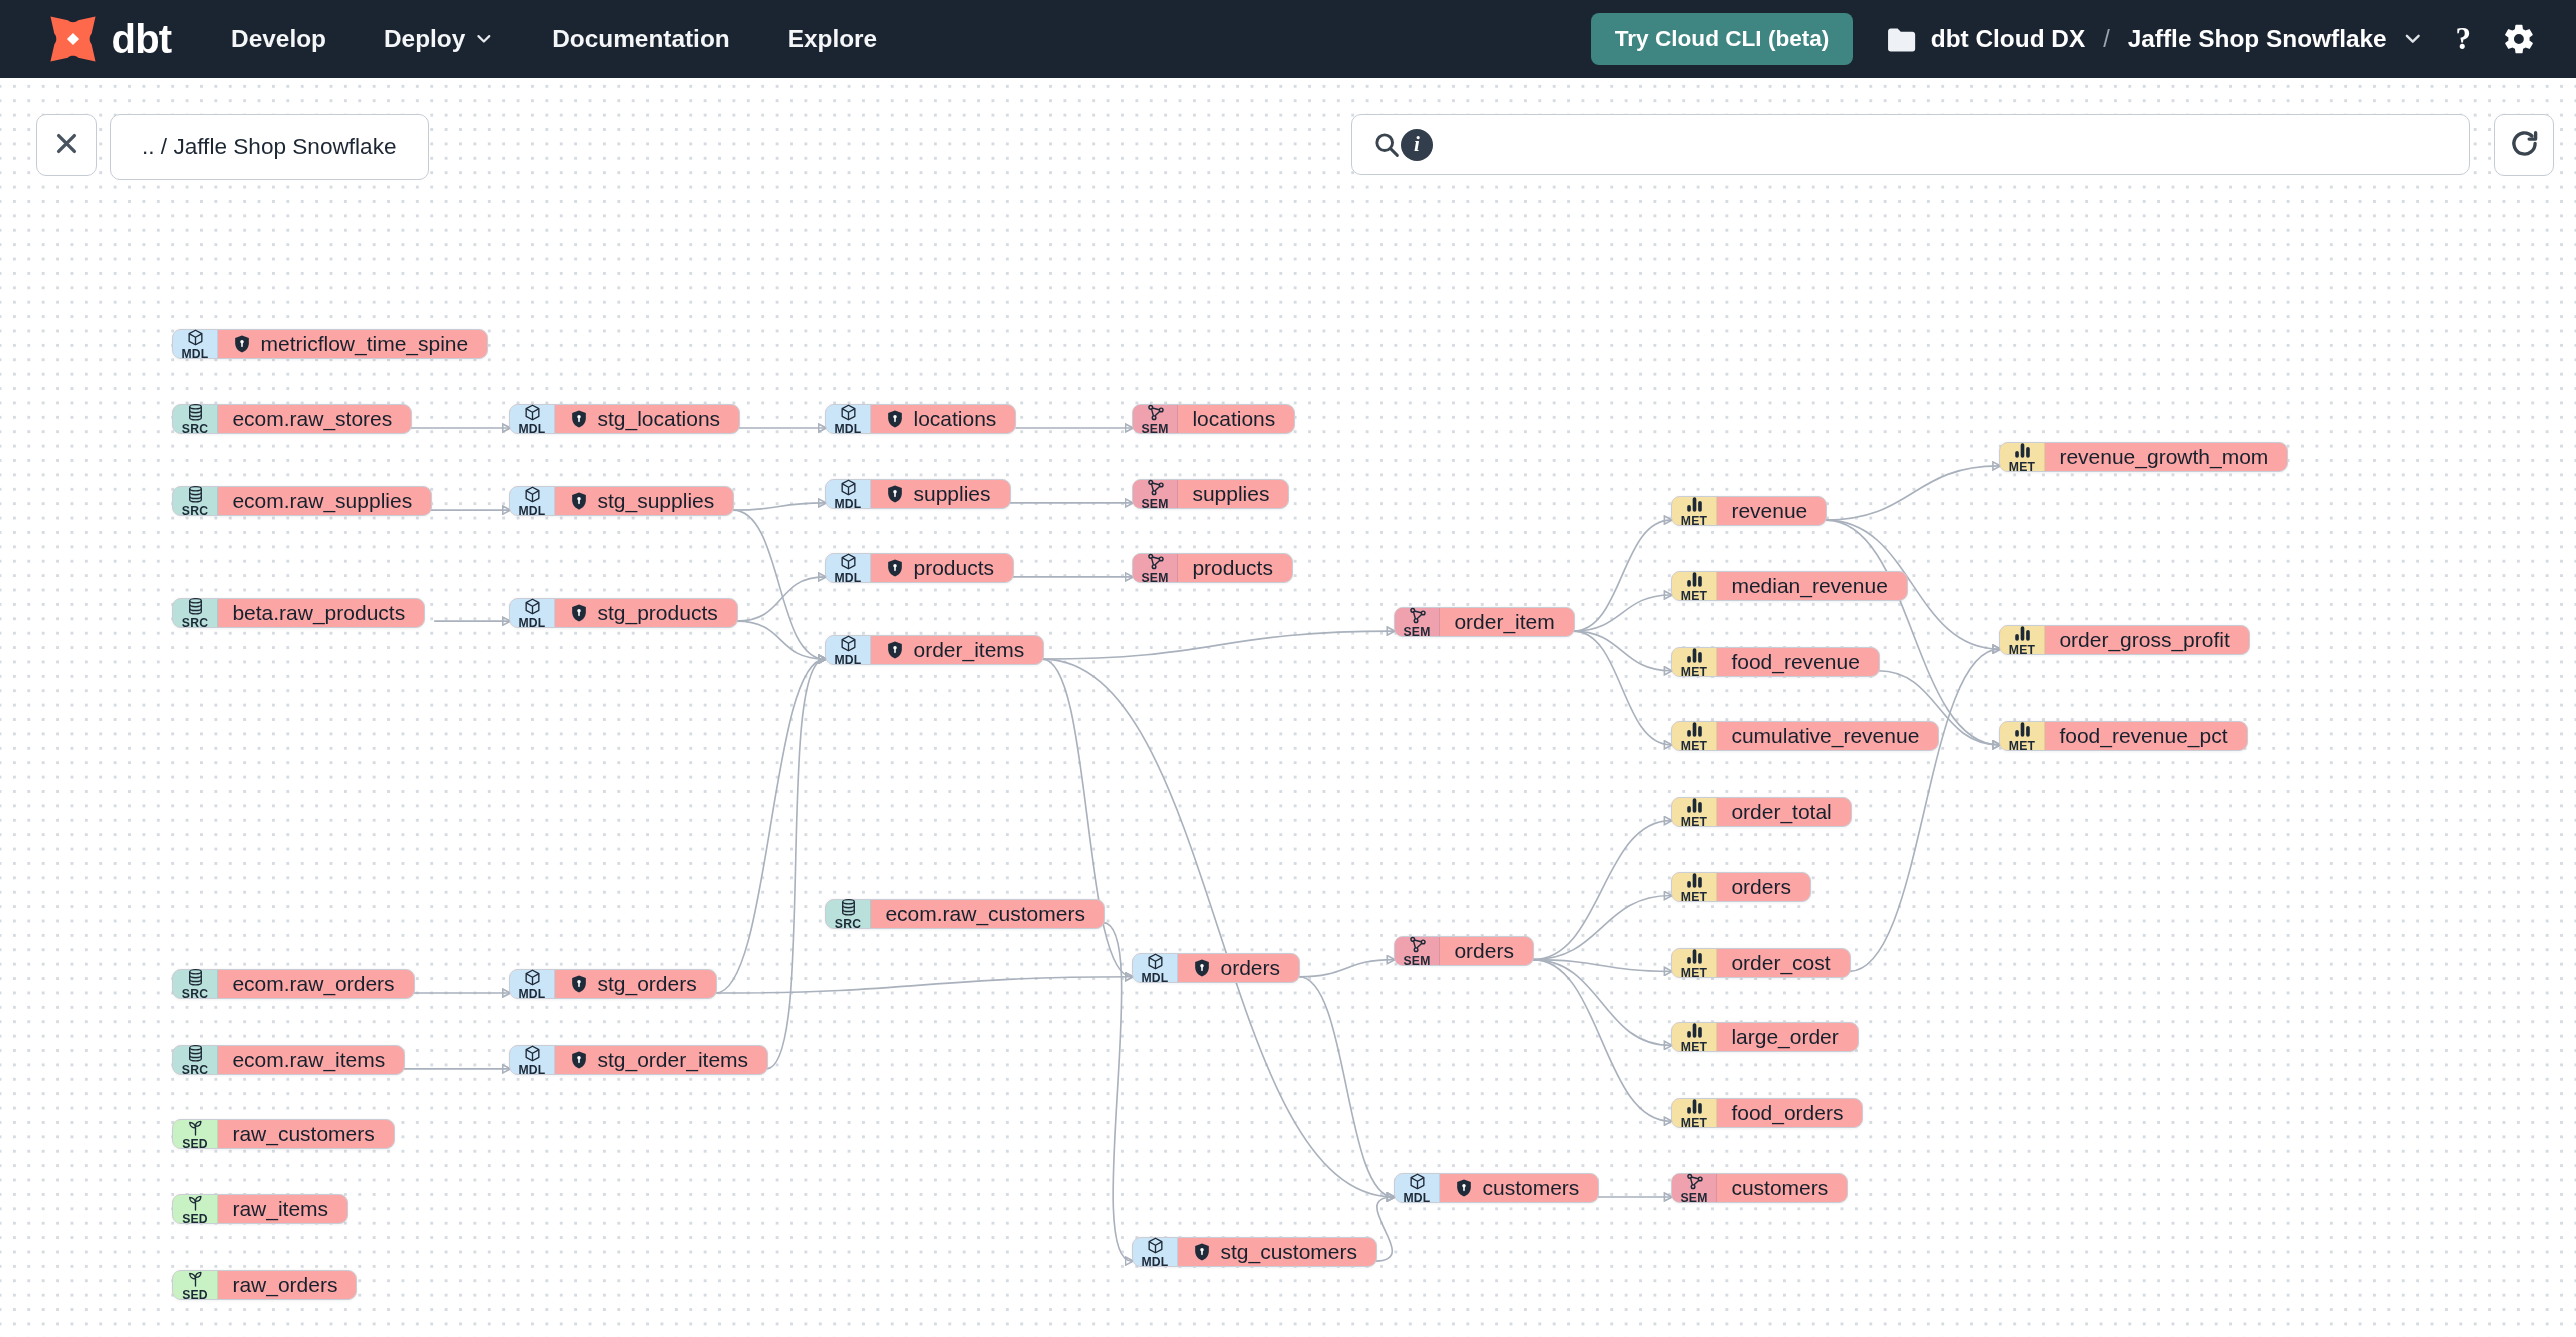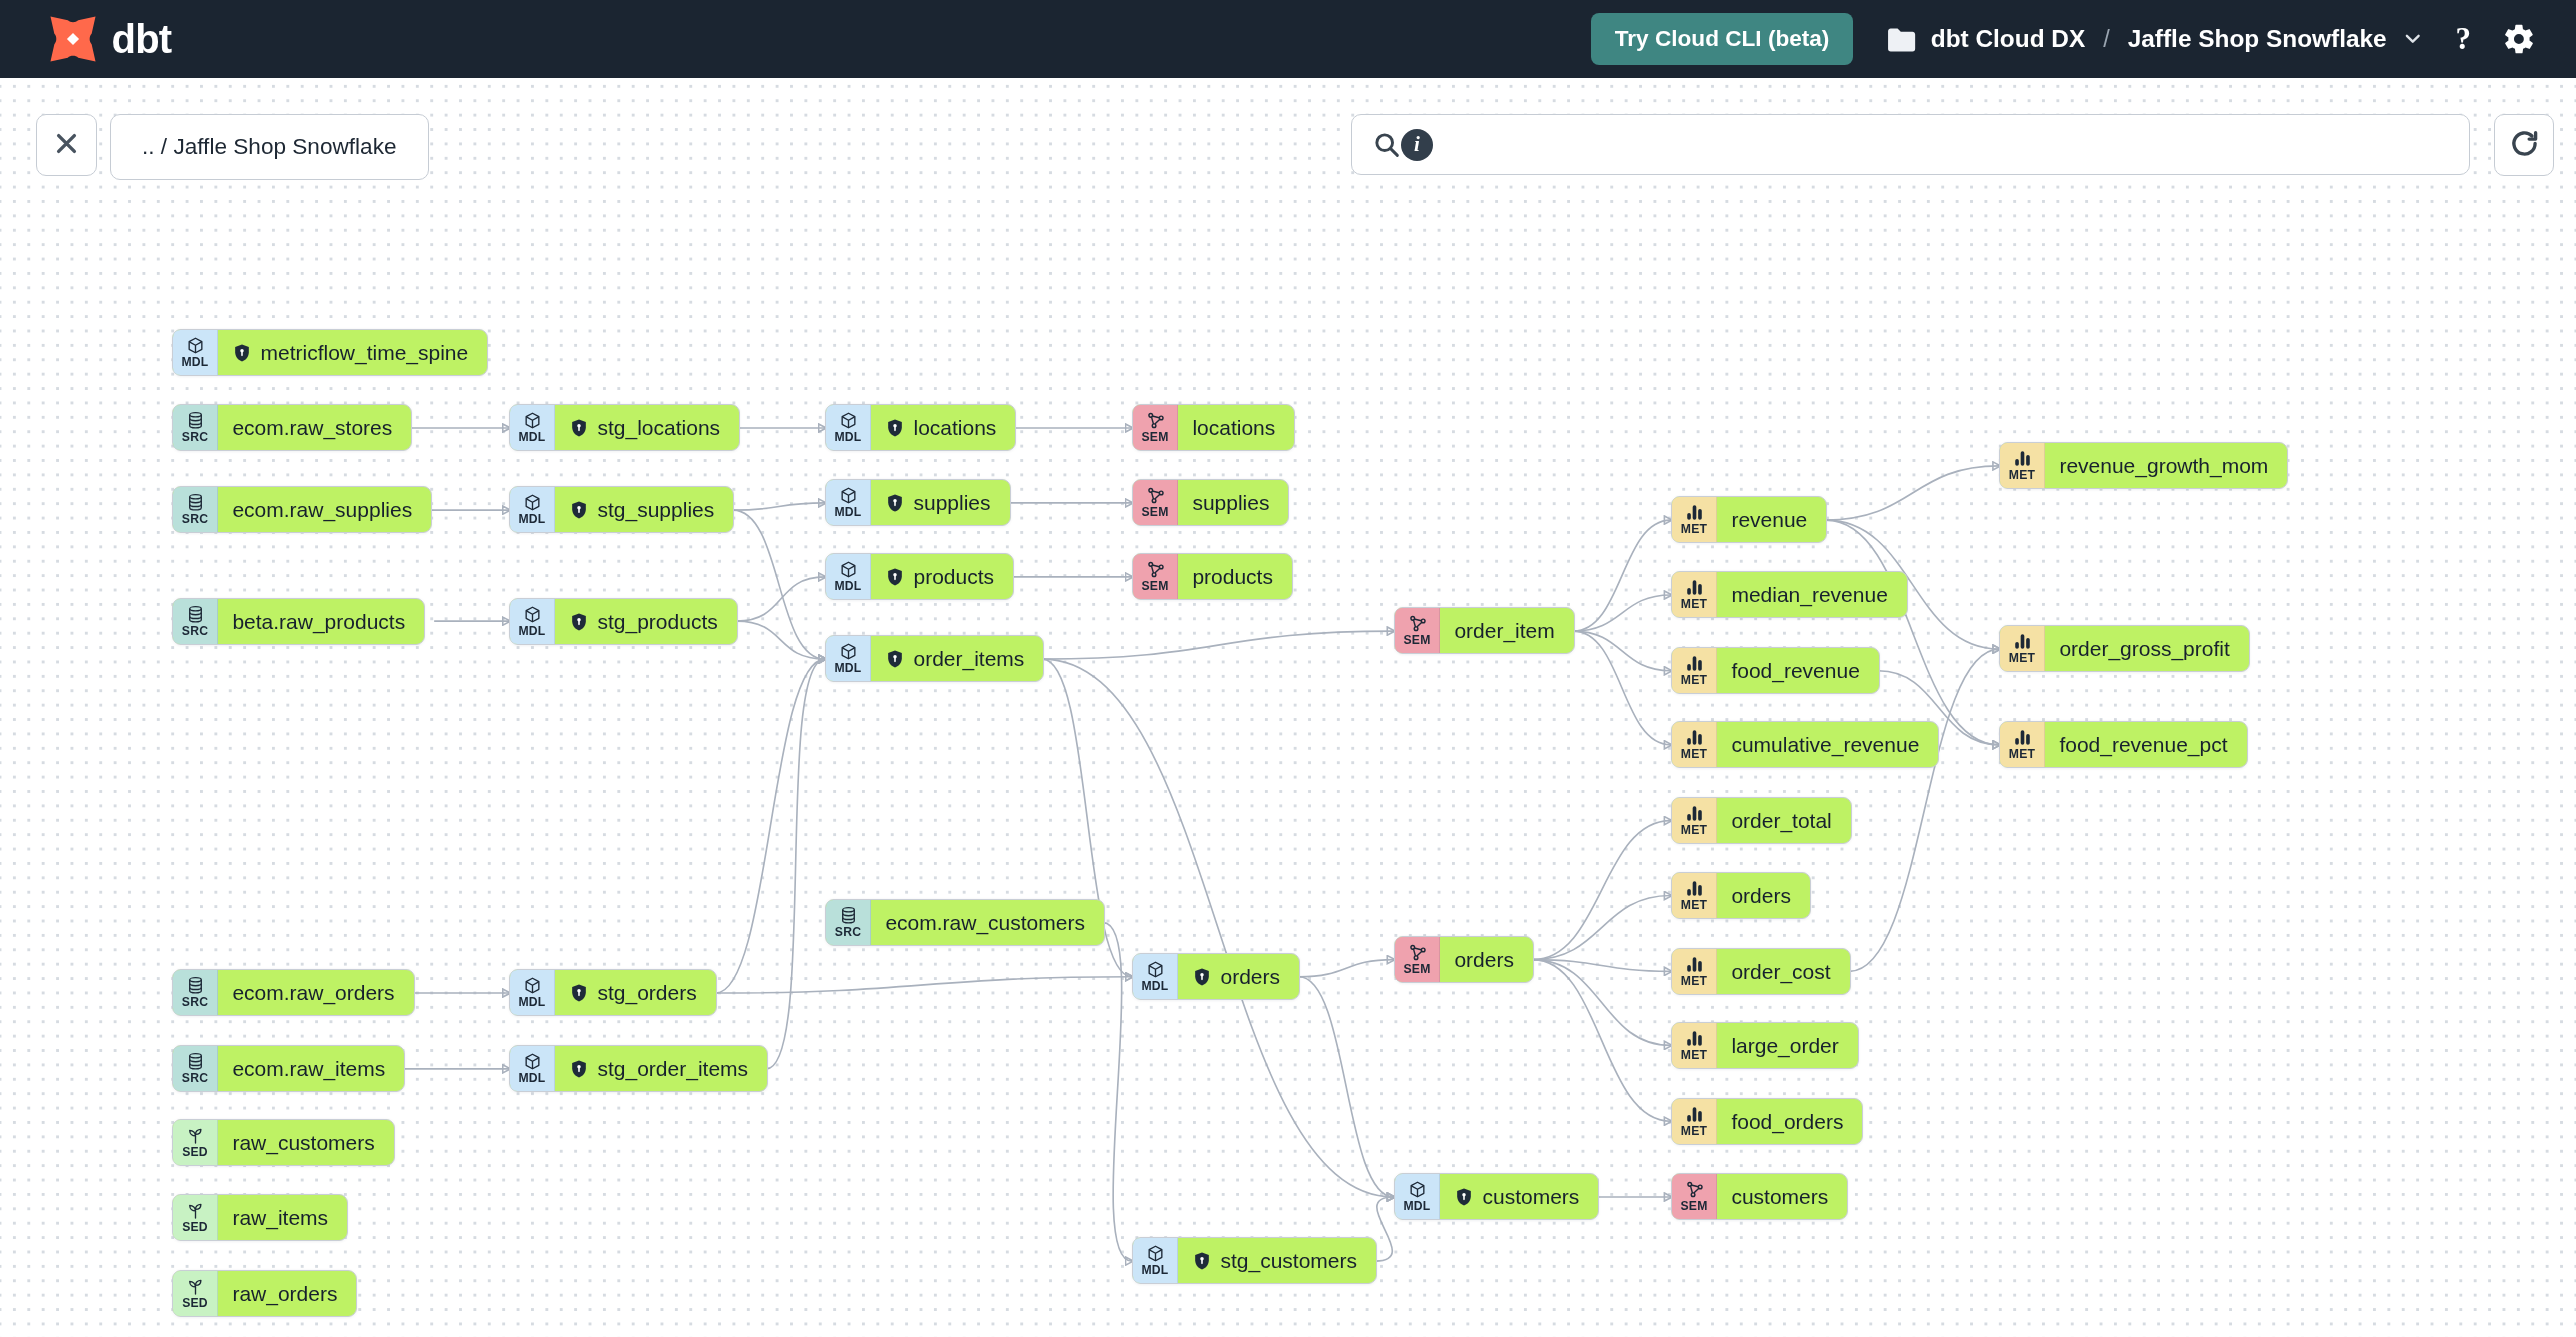--- a/index.html
+++ b/index.html
@@ -61,22 +61,22 @@
   }
   .refresh-btn { left:2494px; top:114px; width:60px; height:62px; display:flex; align-items:center; justify-content:center; cursor:pointer; }
   .refresh-btn svg { width:31px; height:31px; }
 
   
   .canvas { position:absolute; inset:0; z-index:1; }
   svg.edges { position:absolute; inset:0; width:2576px; height:1338px; z-index:1; }
   svg.edges path { fill:none; stroke:#a9b1bd; stroke-width:1.8px; }
   .node-layer { position:absolute; inset:0; z-index:2; }
   .node {
-    position:absolute; display:inline-flex; align-items:stretch; height:47px;
-    background:#bef264; border:1.4px solid #c9ced6; border-radius:9px;
+    position:absolute; display:inline-flex; align-items:stretch; height:30px;
+    background:#fca5a5; border:1.4px solid #c9ced6; border-radius:9px;
     box-shadow:0 0.9px 2.7px rgba(25,39,52,0.06); cursor:pointer; white-space:nowrap;
   }
   .badge {
     width:45px; flex:0 0 45px; display:flex; flex-direction:column; align-items:center;
     justify-content:center; gap:0.9px; border-radius:7.2px 0 0 7.2px;
     border-right:0.9px solid rgba(23,36,49,0.10);
   }
   .badge .bicon svg { width:19px; height:19px; display:block; }
   .badge .kind { font-size:12.2px; font-weight:600; color:#1c2836; line-height:1; letter-spacing:0.2px; }
   .nbody { display:flex; align-items:center; gap:8.1px; padding:0 19px 0 14.4px; font-size:21px; color:#17212d; font-weight:500; }
@@ -88,20 +88,30 @@
 <div class="topnav">
   <div class="logo-wrap">
     <span class="logo-mark">
       <svg viewBox="0 0 60 60">
         <path fill="#ff694b" d="M4 4 L24 8.5 C27 11.5 33 11.5 36 8.5 L56 4 L51.5 24 C48.5 27 48.5 33 51.5 36 L56 56 L36 51.5 C33 48.5 27 48.5 24 51.5 L4 56 L8.5 36 C11.5 33 11.5 27 8.5 24 Z"></path>
         <path fill="#ffffff" d="M30 23 L37 30 L30 37 L23 30 Z"></path>
       </svg>
     </span>
     <span class="logo-text">dbt</span>
   </div>
+  <div class="nav-menu">
+      <span class="nav-item">Develop</span>
+      <span class="nav-item">Deploy<span class="chev">
+          <svg viewBox="0 0 24 24" fill="none" stroke="currentColor" stroke-width="2.4" stroke-linecap="round" stroke-linejoin="round">
+            <path d="M6 9l6 6 6-6"></path>
+          </svg>
+        </span></span>
+      <span class="nav-item">Documentation</span>
+      <span class="nav-item">Explore</span>
+    </div>
   <div class="nav-right">
     <button class="cta-btn">Try Cloud CLI (beta)</button>
     <div class="acct">
       <span class="folder">
         <svg viewBox="0 0 24 24">
             <path fill="#eef1f5" d="M3 6c0-1.1.9-2 2-2h5l2.4 2.5H21c1.1 0 2 .9 2 2V19a2 2 0 0 1-2 2H5a2 2 0 0 1-2-2z"></path>
           </svg>
       </span>
       <span class="acct-name">dbt Cloud DX</span>
       <span class="acct-sep">/</span>

